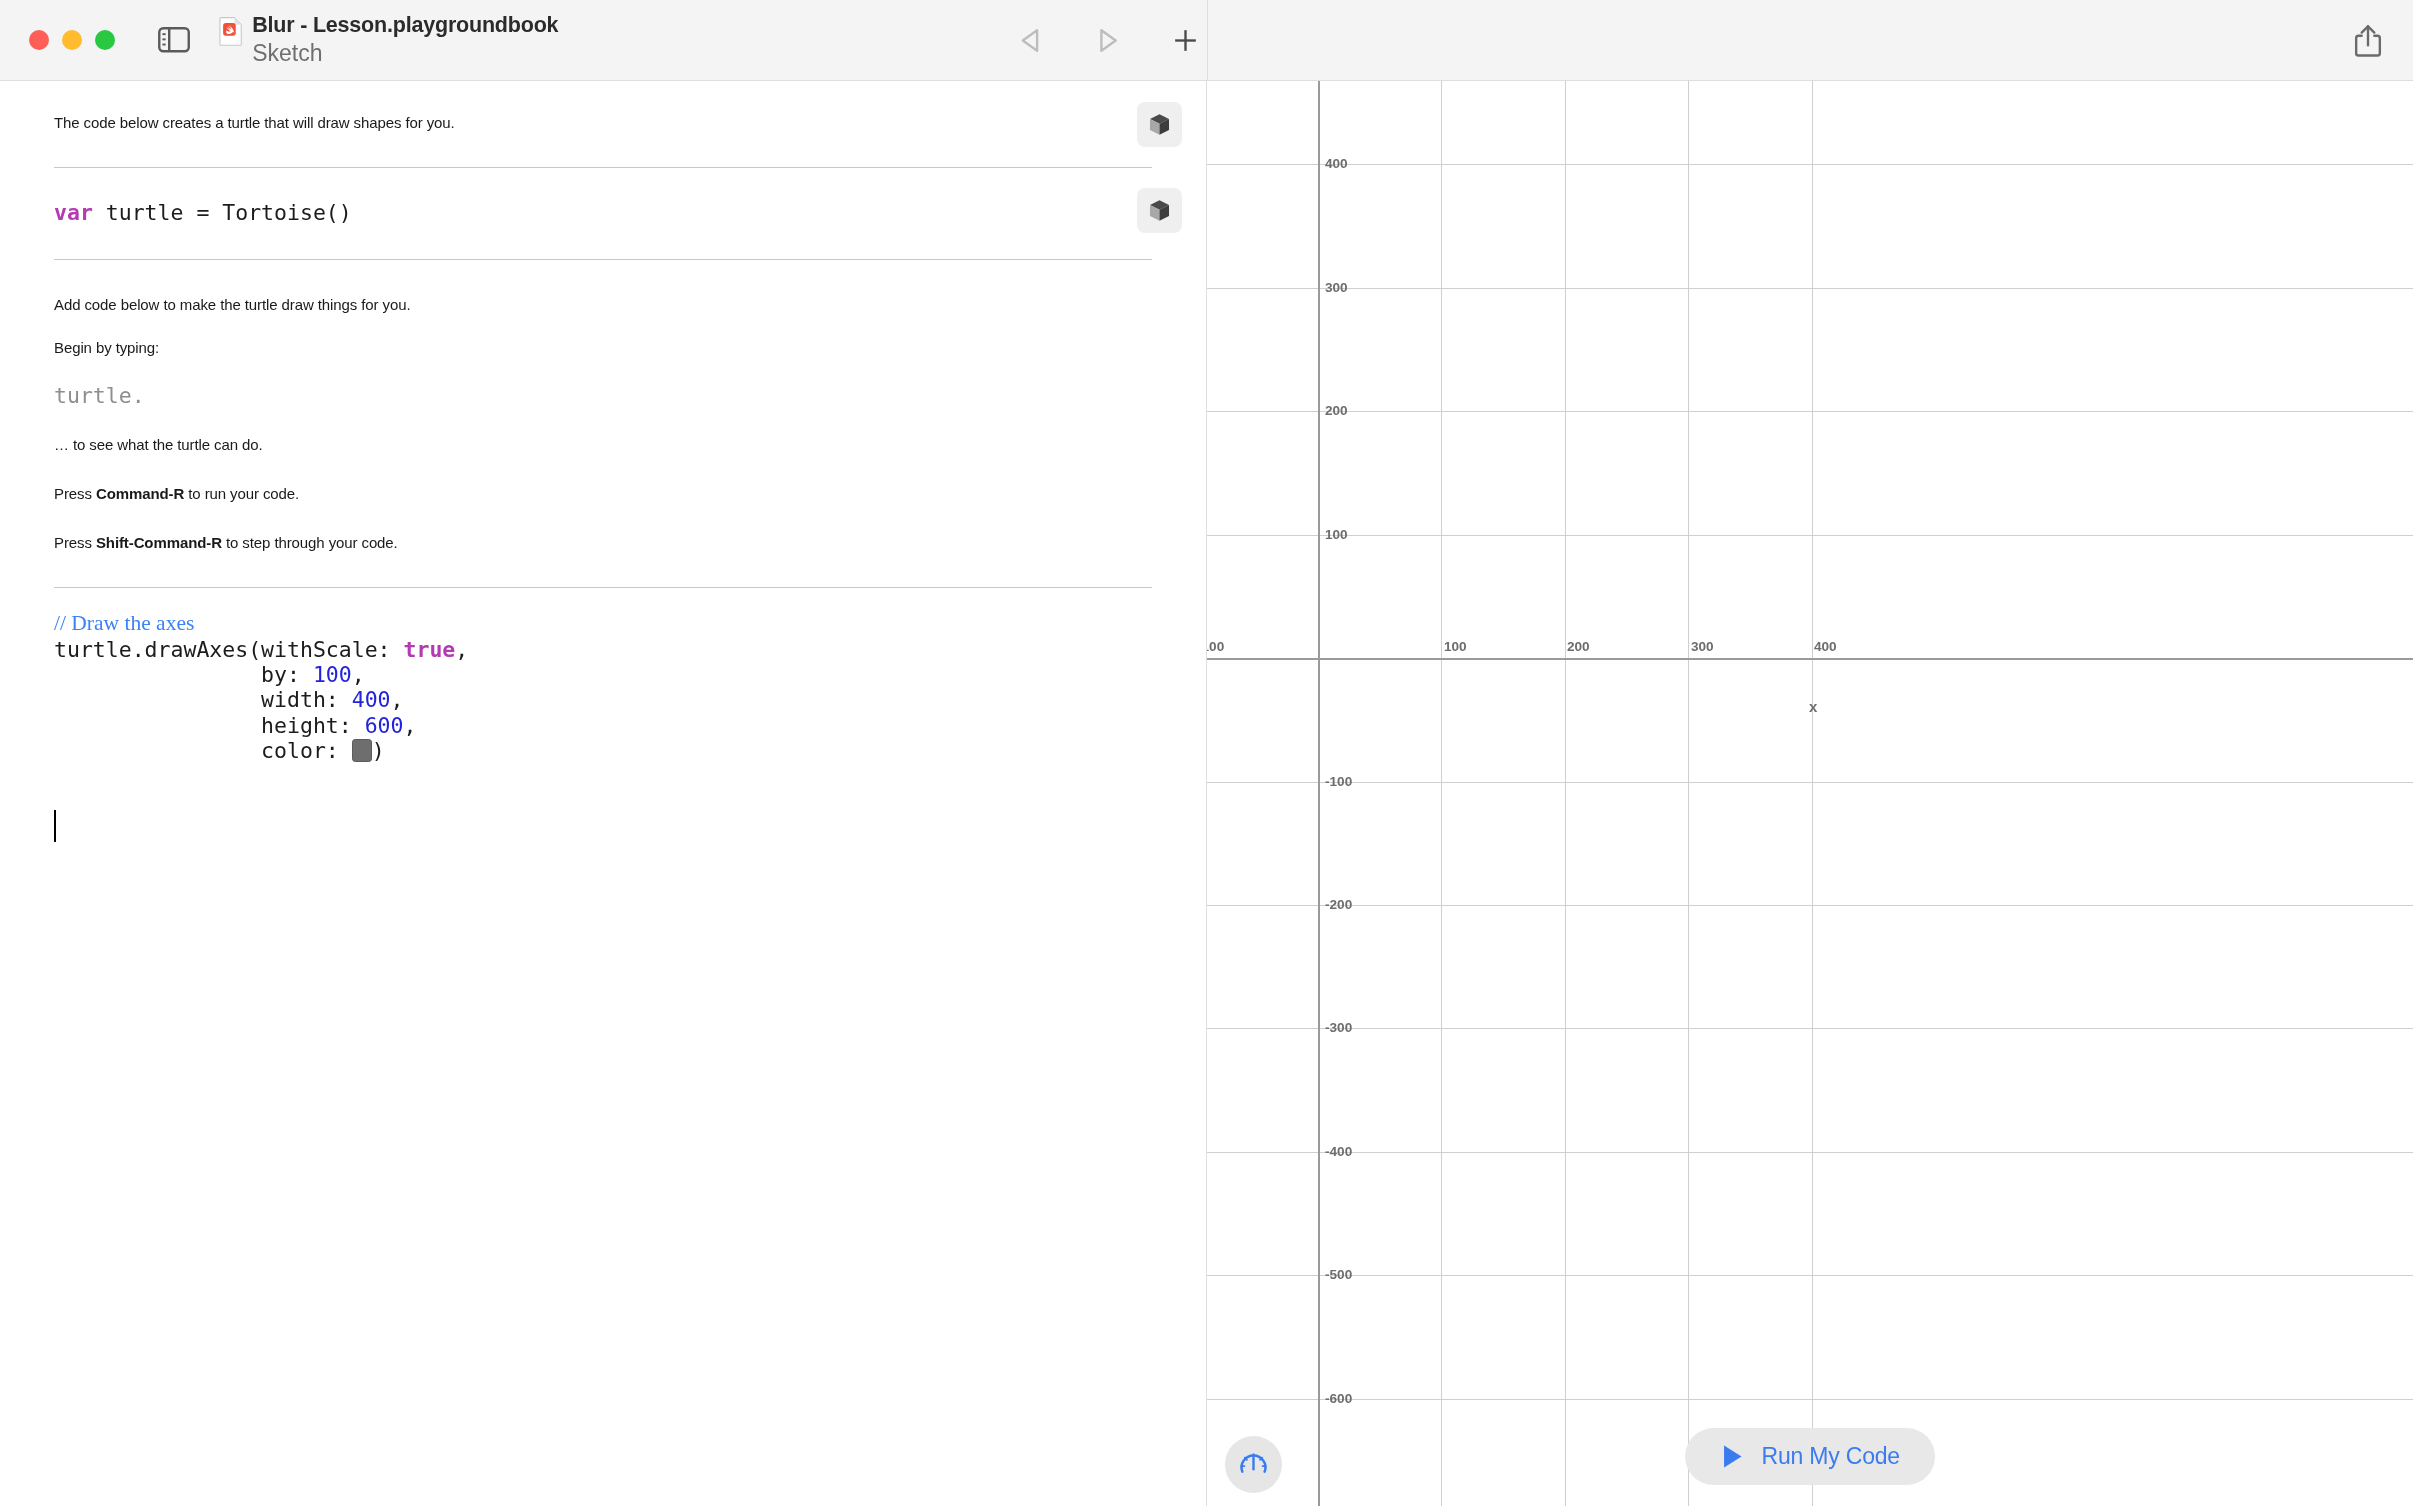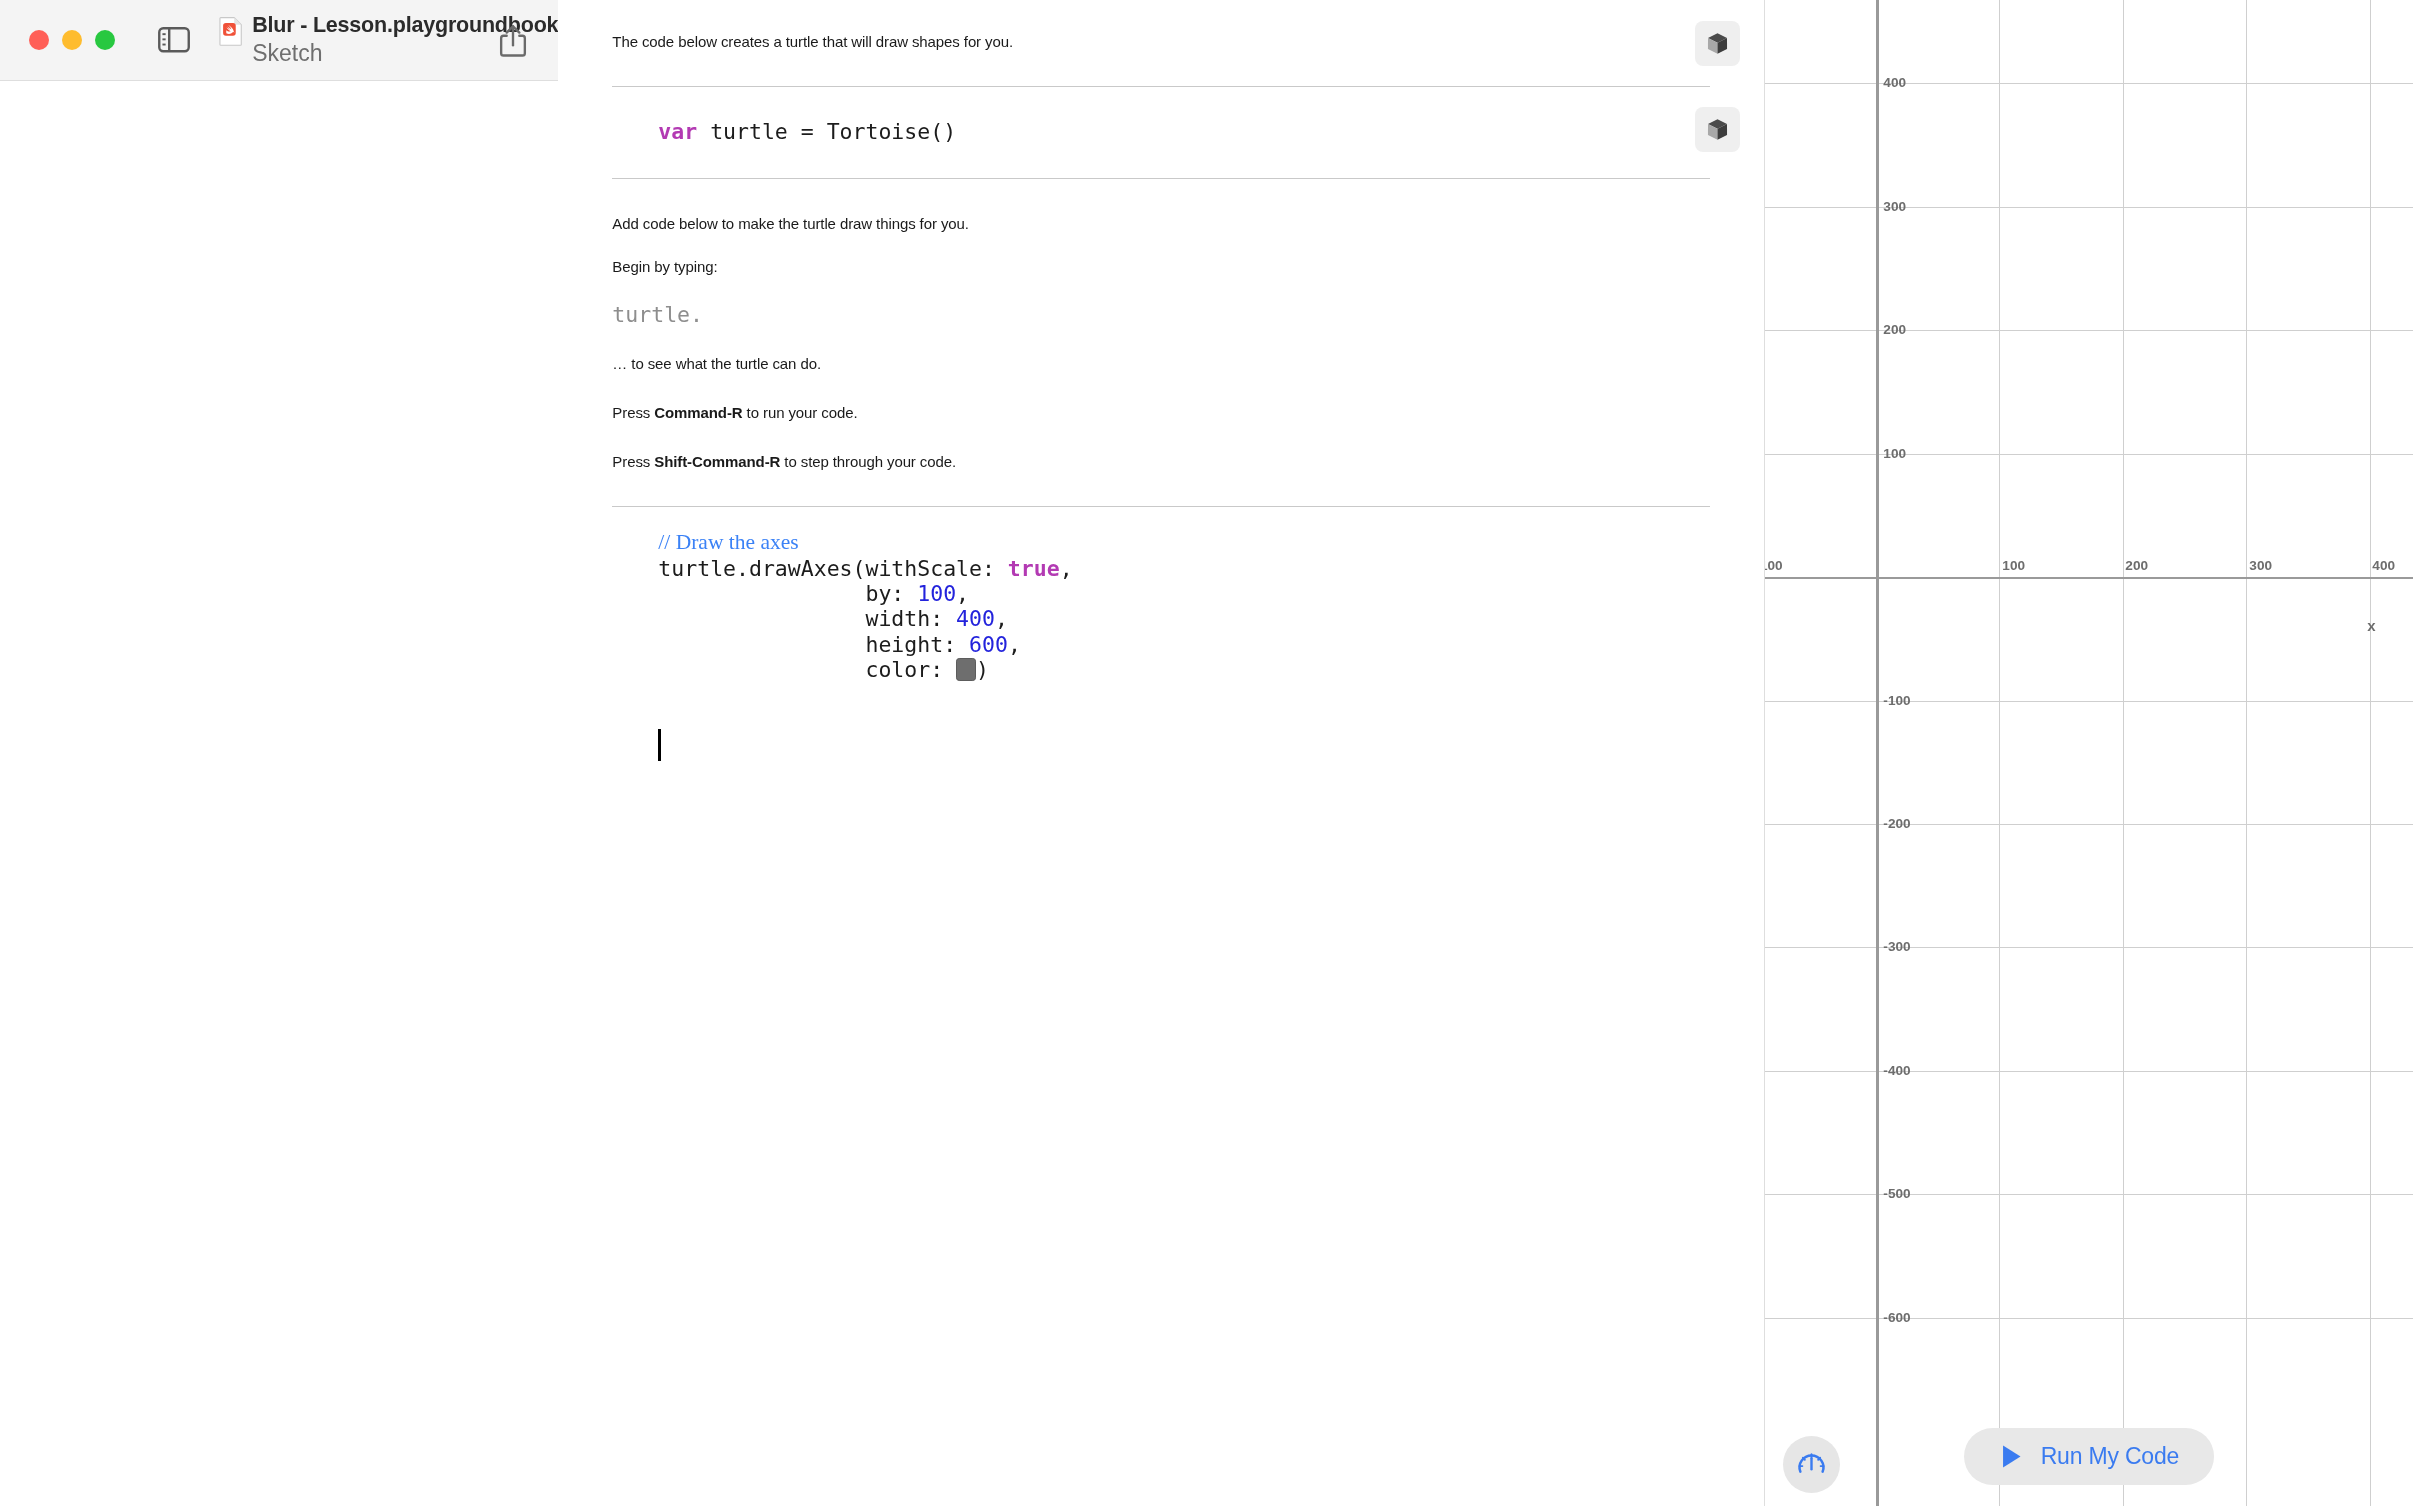--- a/index.html
+++ b/index.html
@@ -2,21 +2,21 @@
 <html style="font-size:12.8px"><head>
 <meta charset="utf-8">
 <style>
   * { margin:0; padding:0; box-sizing:border-box; }
   html,body { width:2413px; height:1507px; overflow:hidden; }
   body {
     font-family: "Liberation Sans", sans-serif;
     background:#ffffff;
     -webkit-font-smoothing:antialiased;
   }
-  #app { position:relative; width:2413px; height:1507px; display:flex; flex-direction:row; }
+  #app { position:relative; width:2413px; height:1507px; display:flex; flex-direction:column; }
 
   
   .titlebar {
     position:relative; height:81px; flex:0 0 81px;
     background:#f4f4f4;
     border-bottom:0.8px solid #dedede;
     display:flex; align-items:center;
   }
   .traffic { display:flex; gap:12.8px; margin-left:29px; align-items:center; }
   .light { width:20px; height:20px; border-radius:50%; }
@@ -52,21 +52,21 @@
   .editor-scroll { flex:1; position:relative; overflow:hidden; padding:0 0 0 0; }
 
   .prose {
     font-size:15px; color:#1a1a1a; line-height:1.3;
     padding:0 54px; letter-spacing:-0.1px;
   }
   .prose b { font-weight:700; }
 
   .rule { height:0.8px; background:#c9c9c9; margin:0 54px; }
 
-  .codeblock { position:relative; padding:0 84px;margin-left:16px; }
+  .codeblock { position:relative; padding:0 54px; }
   .code {
     font-family:"DejaVu Sans Mono", monospace;
     font-size:21.5px; line-height:1.0; color:#1c1c1c;
     white-space:pre; letter-spacing:0px;
   }
   .kw { color:#b33ab3; font-weight:700; }
   .num { color:#2323dc; }
   .cmt { color:#3b82f6;font-family:Liberation Serif, serif; }
   .swatch {
     display:inline-block; width:20px; height:23px; border-radius:3.2px;

